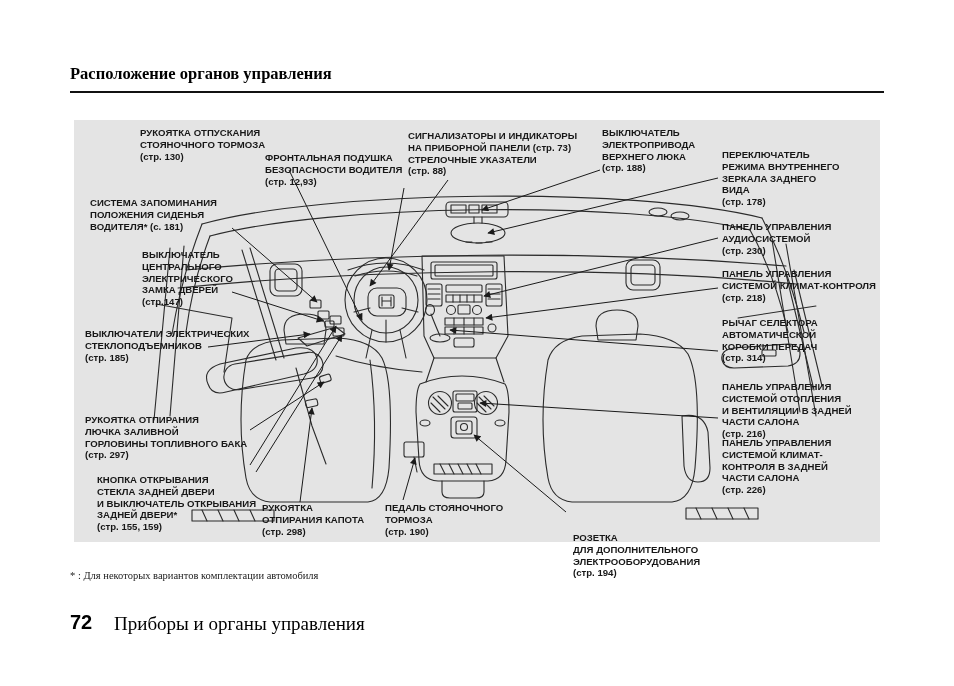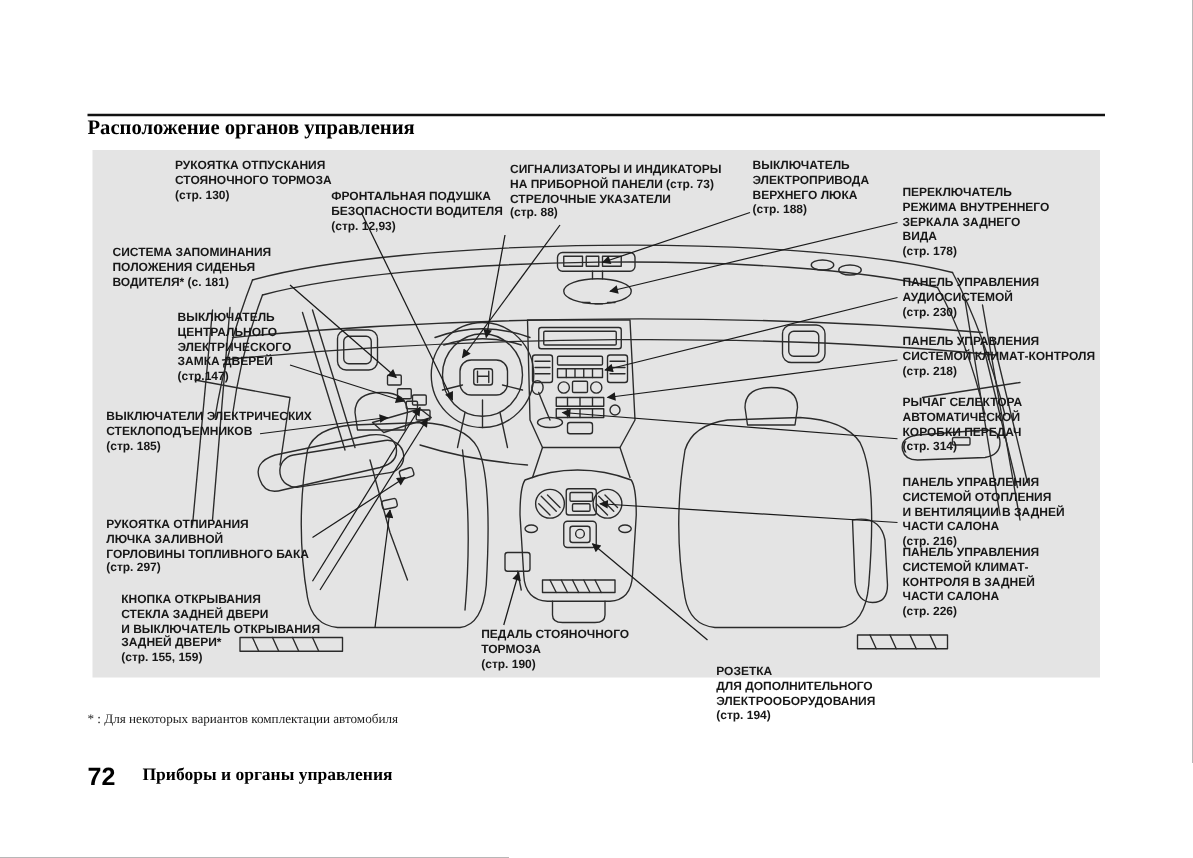--- a/index.html
+++ b/index.html
@@ -1,29 +1,29 @@
 <!DOCTYPE html>
 <html><head>
 <meta charset="utf-8">
 <style>
   html,body{margin:0;padding:0;background:#888;}
   .page{position:relative;width:954px;height:686px;background:#ffffff;overflow:hidden;
         font-family:"Liberation Sans",sans-serif;color:#1a1a1a;}
   .title{position:absolute;left:70px;top:64px;font-family:"Liberation Serif",serif;
-         font-weight:bold;font-size:16.5px;color:#000;margin-top:28px;}
+         font-weight:bold;font-size:16.5px;color:#000;}
   .rule{position:absolute;left:70px;top:91px;width:814px;height:2px;background:#111;}
   .panel{position:absolute;left:74px;top:120px;width:806px;height:422px;background:#e4e4e4;}
   .panel svg{position:absolute;left:0;top:0;}
   .callout{position:absolute;font-weight:bold;font-size:9.6px;line-height:1.23;
            white-space:pre-line;color:#171717;z-index:3;}
   .footnote{position:absolute;left:70px;top:570px;font-family:"Liberation Serif",serif;
             font-size:10.5px;color:#222;text-align:right;}
   .footer-num{position:absolute;left:70px;top:611px;font-size:20px;font-weight:bold;color:#000;}
   .footer-chapter{position:absolute;left:114px;top:613px;font-family:"Liberation Serif",serif;
-            font-size:14px;font-weight:bold;color:#000;}
+            font-size:19px;font-weight:normal;color:#000;}
   .art{stroke:#2b2b2b;stroke-width:1.1;fill:none;stroke-linecap:round;stroke-linejoin:round;}
   .lead{stroke:#1a1a1a;stroke-width:1;fill:none;}
 </style>
 </head>
 <body>
 
 <div class="page">
 
   <div class="title">Расположение органов управления</div>
   <div class="rule"></div>
@@ -263,20 +263,23 @@
 (стр. 185)</div>
   <div class="callout" style="left:85px;top:414px;">РУКОЯТКА ОТПИРАНИЯ
 ЛЮЧКА ЗАЛИВНОЙ
 ГОРЛОВИНЫ ТОПЛИВНОГО БАКА
 (стр. 297)</div>
   <div class="callout" style="left:97px;top:463px;margin-top:11px;">КНОПКА ОТКРЫВАНИЯ
 СТЕКЛА ЗАДНЕЙ ДВЕРИ
 И ВЫКЛЮЧАТЕЛЬ ОТКРЫВАНИЯ
 ЗАДНЕЙ ДВЕРИ*
 (стр. 155, 159)</div>
+  <div class="callout" style="left:262px;top:502px;">РУКОЯТКА
+ОТПИРАНИЯ КАПОТА
+(стр. 298)</div>
   <div class="callout" style="left:385px;top:502px;">ПЕДАЛЬ СТОЯНОЧНОГО
 ТОРМОЗА
 (стр. 190)</div>
   <div class="callout" style="left:573px;top:489px;margin-top:43px;">РОЗЕТКА
 ДЛЯ ДОПОЛНИТЕЛЬНОГО
 ЭЛЕКТРООБОРУДОВАНИЯ
 (стр. 194)</div>
 
   <div class="footnote">* : Для некоторых вариантов комплектации автомобиля</div>
   <div class="footer-num">72</div>

